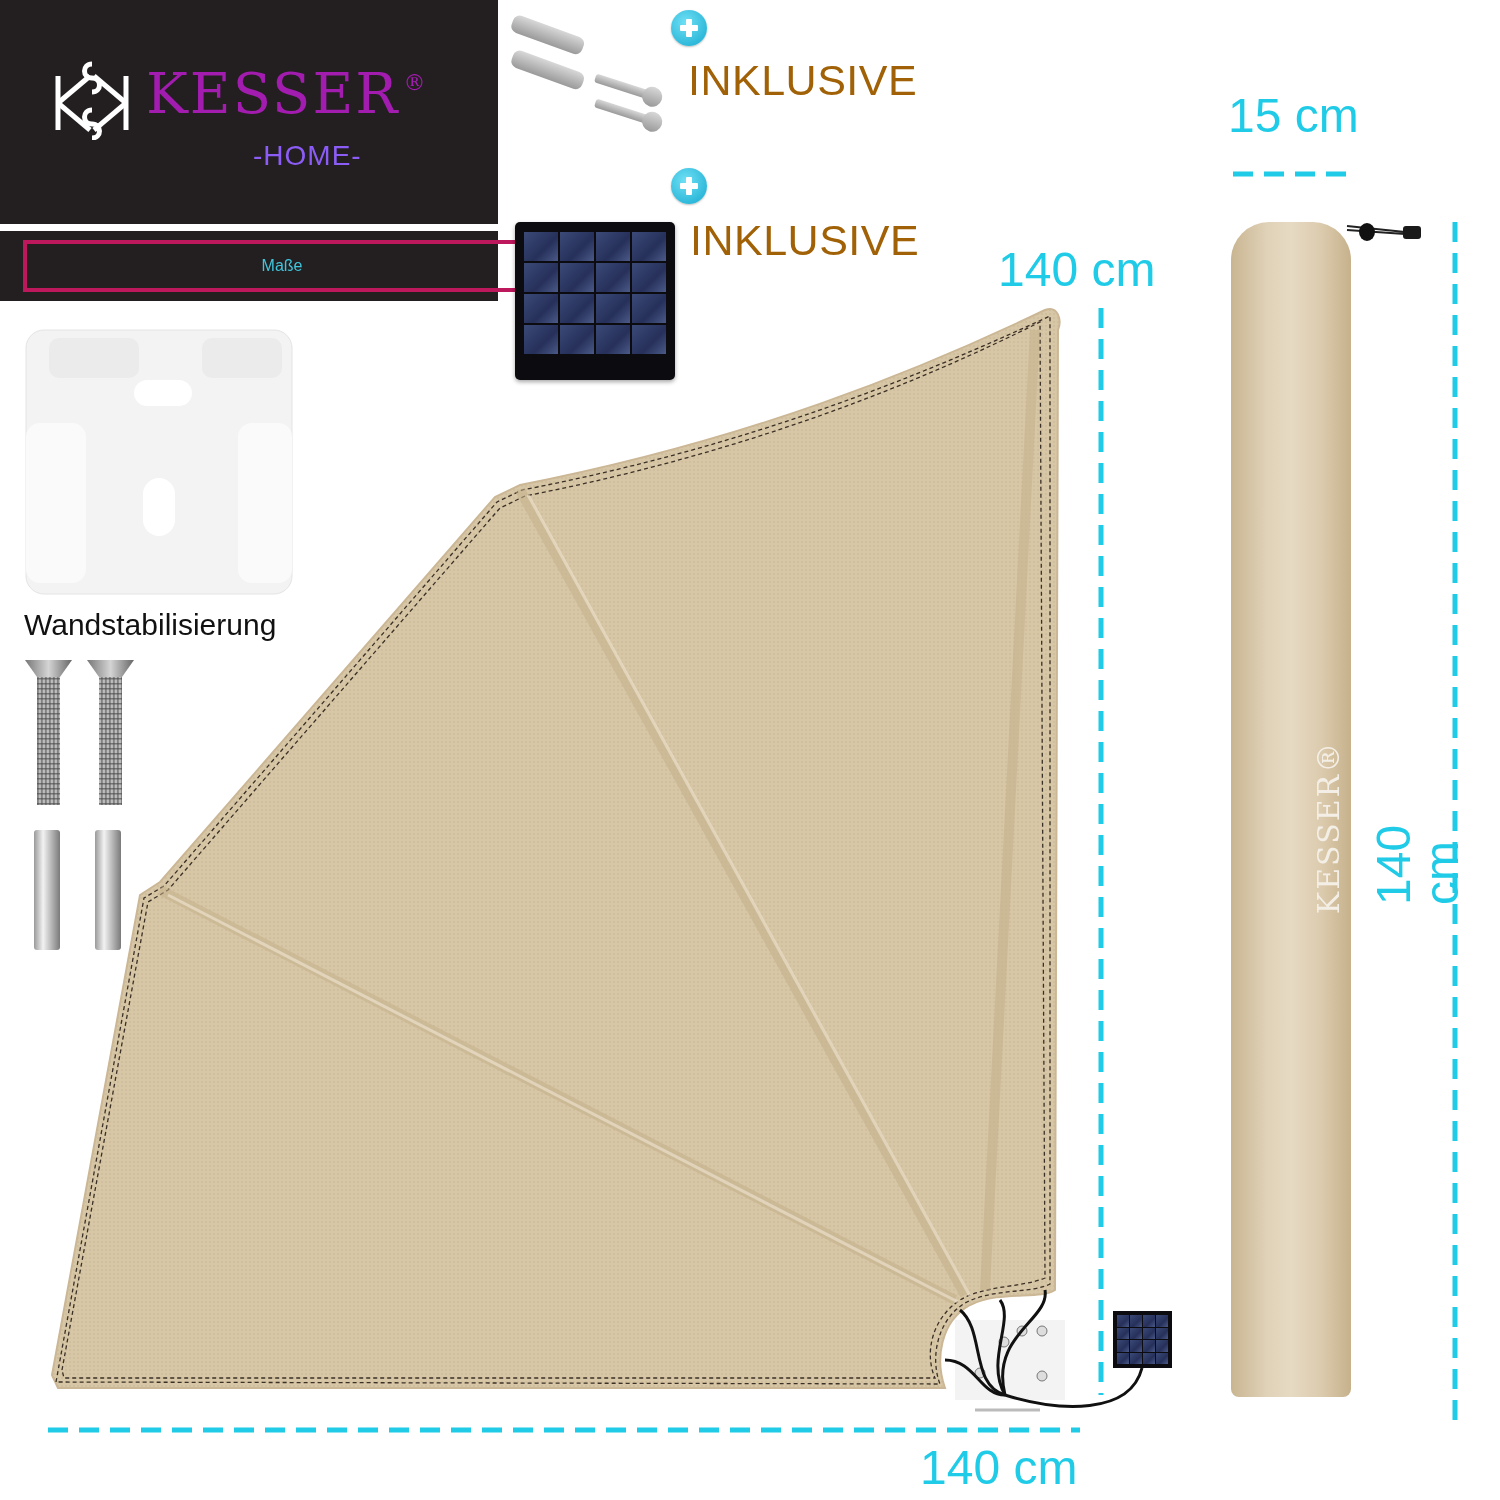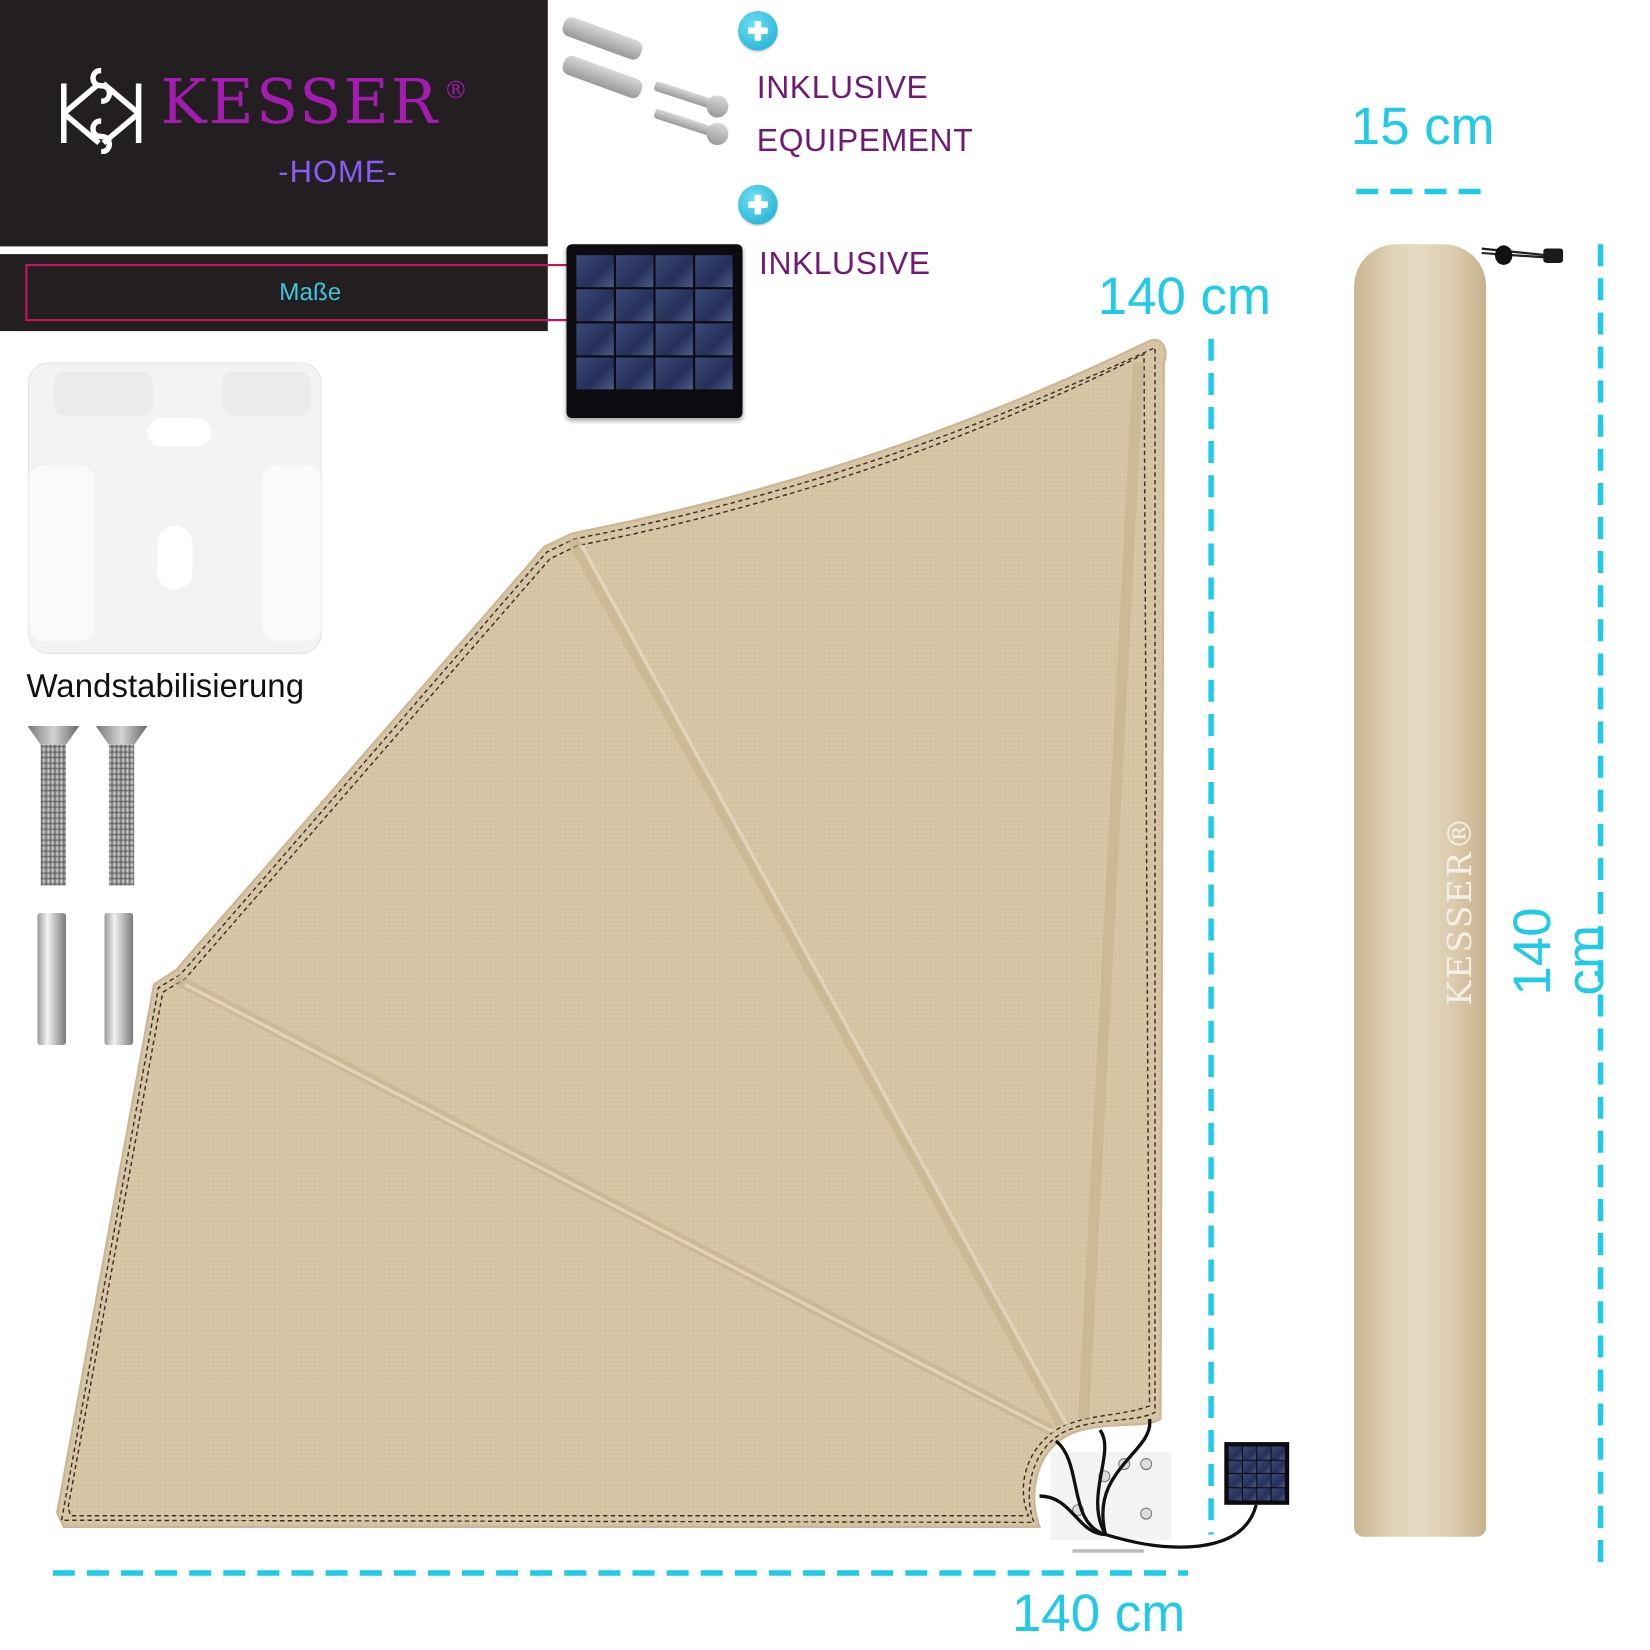--- a/index.html
+++ b/index.html
@@ -9,32 +9,32 @@
 
   
   .brand { left:0; top:0; width:498px; height:224px; background:#231f20; }
   .brand-strip { left:0; top:231px; width:498px; height:70px; background:#231f20; }
   .brand-logo { left:52px; top:60px; width:80px; height:80px; }
   .brand-name { left:146px; top:66px; font-family:"DejaVu Serif", serif; color:#a21caf;
                 font-size:56px; letter-spacing:2px; line-height:1; }
   .brand-reg { font-size:22px; vertical-align:top; position:relative; top:6px; margin-left:4px; }
   .brand-sub { left:253px; top:140px; color:#8b5cf6; font-size:28px; letter-spacing:1px;
                font-family:"Liberation Sans", sans-serif; }
-  .section-box { left:23px; top:240px; width:518px; height:52px; border:2px solid #be185d;
+  .section-box { left:23px; top:240px; width:518px; height:52px; border:4px solid #be185d;
                  box-sizing:border-box; display:flex; align-items:center; justify-content:center;
-                 color:#3fc6dc; font-size:22px; font-family:"Liberation Sans", sans-serif; }
+                 color:#3fc6dc; font-size:16px; font-family:"Liberation Sans", sans-serif; }
 
   
   .plus { width:36px; height:36px; border-radius:50%;
           background:radial-gradient(circle at 40% 35%, #6fe0f5, #16a9cf);
           box-shadow:0 1px 2px rgba(0,0,0,.25); }
   .plus::before, .plus::after { content:""; position:absolute; background:#fff; border-radius:1px; }
   .plus::before { left:9px; top:15px; width:18px; height:6px; }
   .plus::after { left:15px; top:9px; width:6px; height:18px; }
-  .incl { font-family:"Liberation Sans", sans-serif; color:#701a75; font-size:29px; line-height:48px;
+  .incl { font-family:"Liberation Sans", sans-serif; color:#a16207; font-size:43px; line-height:48px;
           letter-spacing:0.5px; }
 
   .dim { color:#1fcbe6; font-family:"Liberation Sans", sans-serif; font-size:48px; line-height:1; }
 
   .wand-label { left:24px; top:608px; font-family:"Liberation Sans", sans-serif; font-size:30px; color:#111; }
 
   .solar-big { left:515px; top:222px; width:160px; height:158px; background:#0c0c10;
                border-radius:5px; box-shadow:0 2px 4px rgba(0,0,0,.35); }
   .solar-grid { position:absolute; left:9px; top:10px; width:142px; height:122px;
                 display:grid; grid-template-columns:repeat(4,1fr); grid-template-rows:repeat(4,1fr); gap:2px;
@@ -92,21 +92,20 @@
     </g>
   <g transform="rotate(18 120 100)">
       <rect x="88" y="93" width="55" height="9" rx="3" fill="url(#g1)"></rect>
       <circle cx="148" cy="98" r="10" fill="url(#g1)"></circle>
     </g>
 </svg>
 
 <div class="abs plus" style="left:671px;top:10px"></div>
 <div class="abs incl" style="left:688px;top:56px">
   <div>INKLUSIVE</div>
-  <div>EQUIPEMENT</div>
 </div>
 <div class="abs plus" style="left:671px;top:168px"></div>
 <div class="abs incl" style="left:690px;top:216px">
   <div>INKLUSIVE</div>
 </div>
 
 <div class="abs solar-big">
   <div class="solar-grid">
     <span></span>
       <span></span>

